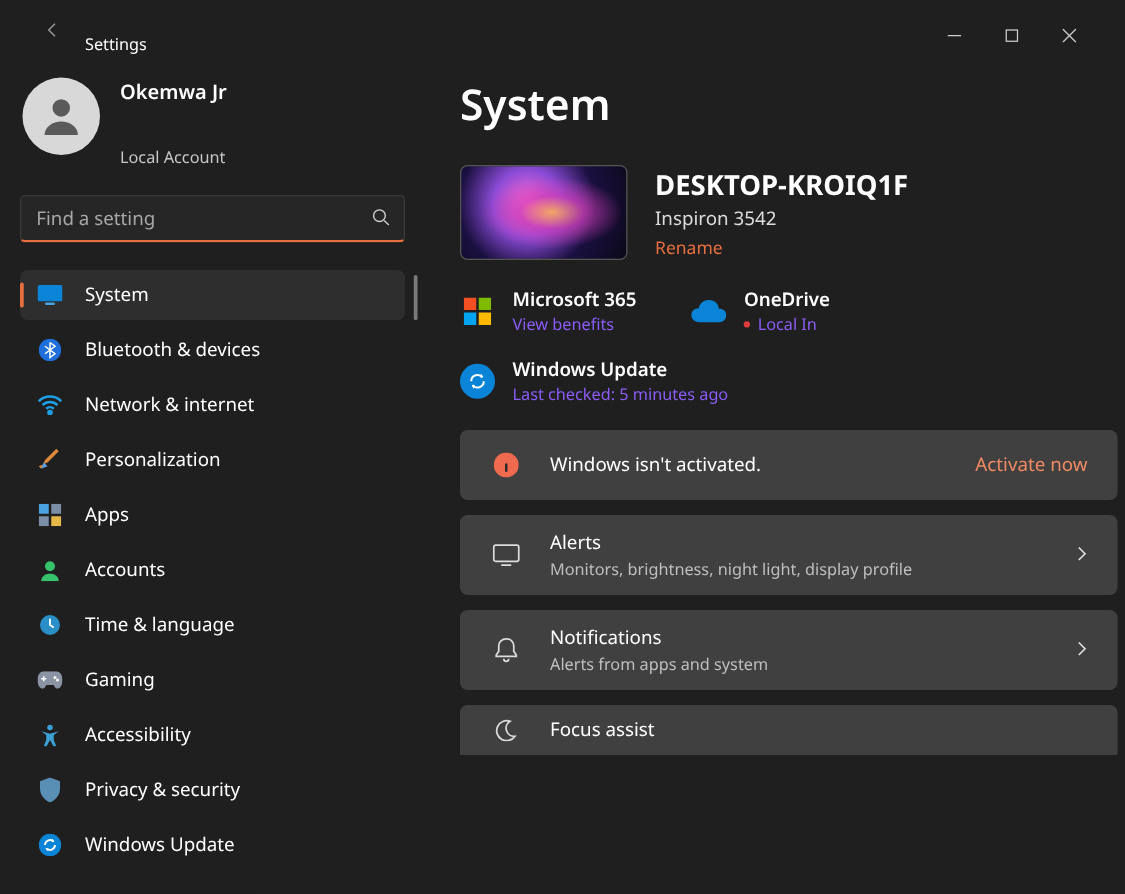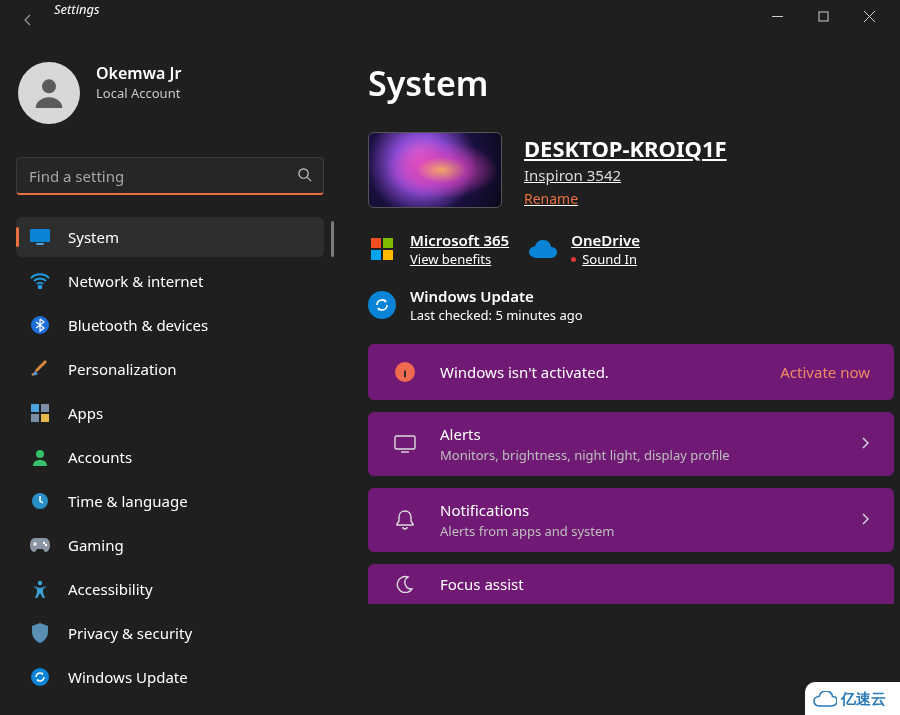--- a/index.html
+++ b/index.html
@@ -1,75 +1,75 @@
 <!DOCTYPE html>
 <html><head>
 <meta charset="utf-8">
 <style>
 * { margin: 0; padding: 0; box-sizing: border-box; font-family: "Segoe UI", "Segoe UI Variable", system-ui, sans-serif; }
 html, body { width: 900px; height: 715px; background: #1f1f1f; color: #ffffff; overflow: hidden; }
 
 
-.titlebar { display: flex; align-items: flex-start; height: 44px; padding: 0 8px; font-style: italic; }
+.titlebar { display: flex; align-items: flex-end; height: 44px; padding: 0 22px; }
 .back-btn { width: 40px; height: 40px; display:flex; align-items:center; justify-content:center; color:#999; border-radius:4px; }
 .titlebar .title { margin-left: 6px; font-size: 13px; color:#ffffff; }
 .win-controls { margin-left:auto; display:flex; }
 .win-btn { width:46px; height:32px; display:flex; align-items:center; justify-content:center; color:#cfcfcf; }
 
 
 .body { display:flex; height: calc(715px - 44px); }
 .sidebar { width: 340px; padding: 10px 16px 0 16px; display:flex; flex-direction:column; position:relative;}
 .main { flex:1; padding: 10px 6px 0 28px; overflow:hidden; position:relative;}
 
 
 .profile { display:flex; align-items:flex-start; gap:16px; padding: 8px 2px 22px 2px;}
 .avatar { width:62px; height:62px; border-radius:50%; background:#d8d8d8; display:flex; align-items:center; justify-content:center; }
 .avatar svg { width:40px; height:40px; color:#5a5a5a;}
 .profile .name { font-size:16px; font-weight:600; }
-.profile .sub { font-size:13px; color:#c7c7c7; }
-
-
-.search-wrap { position:relative; margin-bottom:22px;margin-top:11px; }
+.profile .sub { font-size:13px; color:#c7c7c7;margin-top:32px; }
+
+
+.search-wrap { position:relative; margin-bottom:22px; }
 .search { width:100%; height:38px; background:#262626; border:1px solid #3a3a3a; border-bottom:2px solid #e86f3f; border-radius:4px; color:#fff; padding:0 40px 0 12px; font-size:15px; outline:none;}
 .search::placeholder { color:#a7a7a7; }
 .search-icon { position:absolute; right:12px; top:50%; transform:translateY(-50%); color:#cfcfcf;}
 
 
 .nav { display:flex; flex-direction:column; gap:4px; position:relative; }
 .nav-item { display:flex; align-items:center; gap:18px; height:40px; padding:0 14px; border-radius:6px; font-size:15px; color:#ffffff; cursor:pointer; position:relative;}
 .nav-item.active { background:#2e2e2e; }
 .nav-item.active::before { content:""; position:absolute; left:0; top:10px; bottom:10px; width:3px; background:#e86f3f; border-radius:2px;}
 .nav-icon { width:20px; height:20px; display:flex; align-items:center; justify-content:center; flex-shrink:0; }
 .nav-scroll-indicator{ position:absolute; right:-10px; top:4px; width:3px; height:36px; background:#7a7a7a; border-radius:2px;}
 
 
 .page-title { font-size:34px; font-weight:600; margin: 6px 0 26px 0; }
 
 
-.device-row { display:flex; align-items:center; gap:22px; margin-bottom:22px;text-decoration:underline;}
+.device-row { display:flex; align-items:center; gap:22px; margin-bottom:22px;}
 .device-img { width:134px; height:76px; border-radius:6px; border:1px solid #555; background: radial-gradient(circle at 40% 40%, #ff6fd8 0%, #8a4bd6 30%, #1a1040 60%, #0b0818 100%); position:relative; overflow:hidden;}
 .device-img::after{content:""; position:absolute; inset:0; background: radial-gradient(ellipse at 55% 50%, rgba(255,180,80,0.85) 0%, rgba(210,60,180,0.7) 25%, rgba(60,30,120,0) 55%);}
 .device-name { font-size:22px; font-weight:700; }
 .device-model { font-size:15px; color:#dcdcdc; margin-top:2px;}
 .rename { font-size:14px; color:#e86f3f; margin-top:4px; cursor:pointer; }
 
 
-.services { display:flex; gap:20px; margin-bottom:18px;text-decoration:underline; }
+.services { display:flex; gap:44px; margin-bottom:18px; }
 .service { display:flex; align-items:center; gap:14px; cursor:pointer;}
 .svc-icon { width:28px; height:28px; display:flex; align-items:center; justify-content:center;}
 .svc-title { font-size:15px; font-weight:600; }
-.svc-sub { font-size:13px; color:#ffffff; display:flex; align-items:center; gap:6px;}
+.svc-sub { font-size:13px; color:#8b5cf6; display:flex; align-items:center; gap:6px;}
 .svc-sub .dot { width:5px; height:5px; background:#e03a3a; border-radius:50%; display:inline-block;}
 
 
 .update-row { display:flex; align-items:center; gap:14px; margin-bottom:20px; cursor:pointer;}
 .update-icon { width:28px; height:28px; border-radius:50%; background:#0a84d6; display:flex; align-items:center; justify-content:center;}
 
 
-.card { background:#701a75; border-radius:6px; padding:0 24px; display:flex; align-items:center; gap:22px; margin-bottom:12px; min-height:64px; cursor:pointer;}
+.card { background:#404040; border-radius:6px; padding:0 24px; display:flex; align-items:center; gap:22px; margin-bottom:12px; min-height:64px; cursor:pointer;}
 .card.alert { min-height:56px; }
 .card .card-icon { width:26px; display:flex; align-items:center; justify-content:center; color:#dcdcdc; flex-shrink:0; }
 .card .card-title { font-size:15px; font-weight:400; }
 .card .card-sub { font-size:13px; color:#bfbfbf; margin-top:2px;}
 .card .chev { margin-left:auto; color:#dcdcdc; }
 .alert .card-icon svg circle{ fill:#f06a4f; }
 .alert .card-title { font-size:15px; }
 .alert .action { margin-left:auto; color:#f08a63; font-size:15px;}
 
 
@@ -140,37 +140,37 @@
         <span class="nav-icon">
             <svg width="20" height="16" viewBox="0 0 20 16">
               <rect x="0" y="0" width="20" height="13" rx="1.5" fill="#0a84d6"></rect>
               <rect x="6" y="14" width="8" height="2" rx="1" fill="#4aa3e0"></rect>
             </svg>
           </span>
         <span>System</span>
       </div>
       <div class="nav-item">
         <span class="nav-icon">
+            <svg width="18" height="18" viewBox="0 0 18 18">
+              <circle cx="9" cy="9" r="9" fill="#1e6fd9"></circle>
+              <path d="M9 3v12l4-3-8-6m0 6 8-6-4-3" stroke="#fff" stroke-width="1.2" fill="none"></path>
+            </svg>
+          </span>
+        <span>Bluetooth &amp; devices</span>
+      </div>
+      <div class="nav-item">
+        <span class="nav-icon">
             <svg width="20" height="16" viewBox="0 0 20 16" fill="none" stroke="#1e9fe6" stroke-width="2">
               <path d="M1 5c5-5 13-5 18 0"></path>
               <path d="M4 8c3.3-3.3 8.7-3.3 12 0"></path>
               <path d="M7 11c1.7-1.7 4.3-1.7 6 0"></path>
               <circle cx="10" cy="14" r="1.3" fill="#1e9fe6"></circle>
             </svg>
           </span>
         <span>Network &amp; internet</span>
-      </div>
-      <div class="nav-item">
-        <span class="nav-icon">
-            <svg width="18" height="18" viewBox="0 0 18 18">
-              <circle cx="9" cy="9" r="9" fill="#1e6fd9"></circle>
-              <path d="M9 3v12l4-3-8-6m0 6 8-6-4-3" stroke="#fff" stroke-width="1.2" fill="none"></path>
-            </svg>
-          </span>
-        <span>Bluetooth &amp; devices</span>
       </div>
       <div class="nav-item">
         <span class="nav-icon">
             <svg width="20" height="20" viewBox="0 0 20 20">
               <path d="M3 17l3-7 9-9 2 2-9 9-7 3z" fill="#d98a3a"></path>
               <path d="M3 17l2-5 3 3-5 2z" fill="#5aa0e6"></path>
             </svg>
           </span>
         <span>Personalization</span>
       </div>
@@ -274,21 +274,21 @@
       <div class="service">
         <span class="svc-icon">
           <svg width="28" height="18" viewBox="0 0 28 18">
               <path d="M8 18c-4 0-8-2-8-6 0-3 2.5-5.5 6-5.5C7 2.5 10 0 14 0c5 0 8 3.5 8 7 3 0 6 1.5 6 5 0 4-3 6-7 6H8z" fill="#0a84d6"></path>
             </svg>
         </span>
         <div>
           <div class="svc-title">OneDrive</div>
           <div class="svc-sub">
               <span class="dot"></span>
-              <span>Sound In</span>
+              <span>Local In</span>
             </div>
         </div>
       </div>
     </div>
 
     <div class="update-row">
       <span class="update-icon">
         <svg width="16" height="16" viewBox="0 0 16 16" fill="none" stroke="#fff" stroke-width="1.6">
             <path d="M3 8a5 5 0 019-3M13 8a5 5 0 01-9 3"></path>
             <path d="M11 2l1.6 2.4L10 5zM5 14l-1.6-2.4L6 11z" fill="#fff" stroke="none"></path>
@@ -349,20 +349,14 @@
       <span class="card-icon">
           <svg width="18" height="18" viewBox="0 0 18 18" fill="none" stroke="currentColor" stroke-width="1.4">
             <path d="M12 2a8 8 0 104 12 6.5 6.5 0 01-4-12z"></path>
           </svg>
         </span>
       <div>
         <div class="card-title">Focus assist</div>
       </div>
     </div>
 
-    <div class="watermark">
-      <svg width="24" height="16" viewBox="0 0 24 16" fill="none" stroke="#2a7ab8" stroke-width="1.6">
-          <path d="M7 15c-3 0-6-1.5-6-5 0-2.5 2-4.5 5-4.5C7 2 9.5 0 13 0c4 0 6.5 3 6.5 5.5 2.5 0 4.5 1.3 4.5 4 0 3.5-2.5 5.5-6 5.5H7z"></path>
-        </svg>
-      <span>亿速云</span>
-    </div>
   </main>
 </div>
 
 </body></html>

